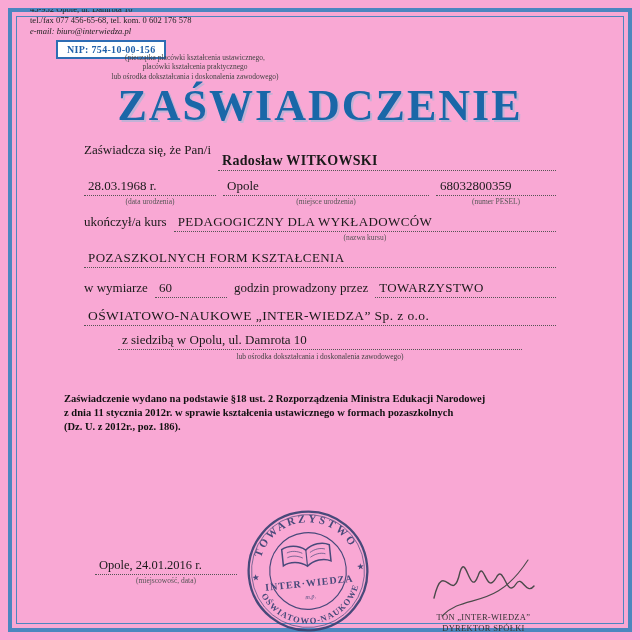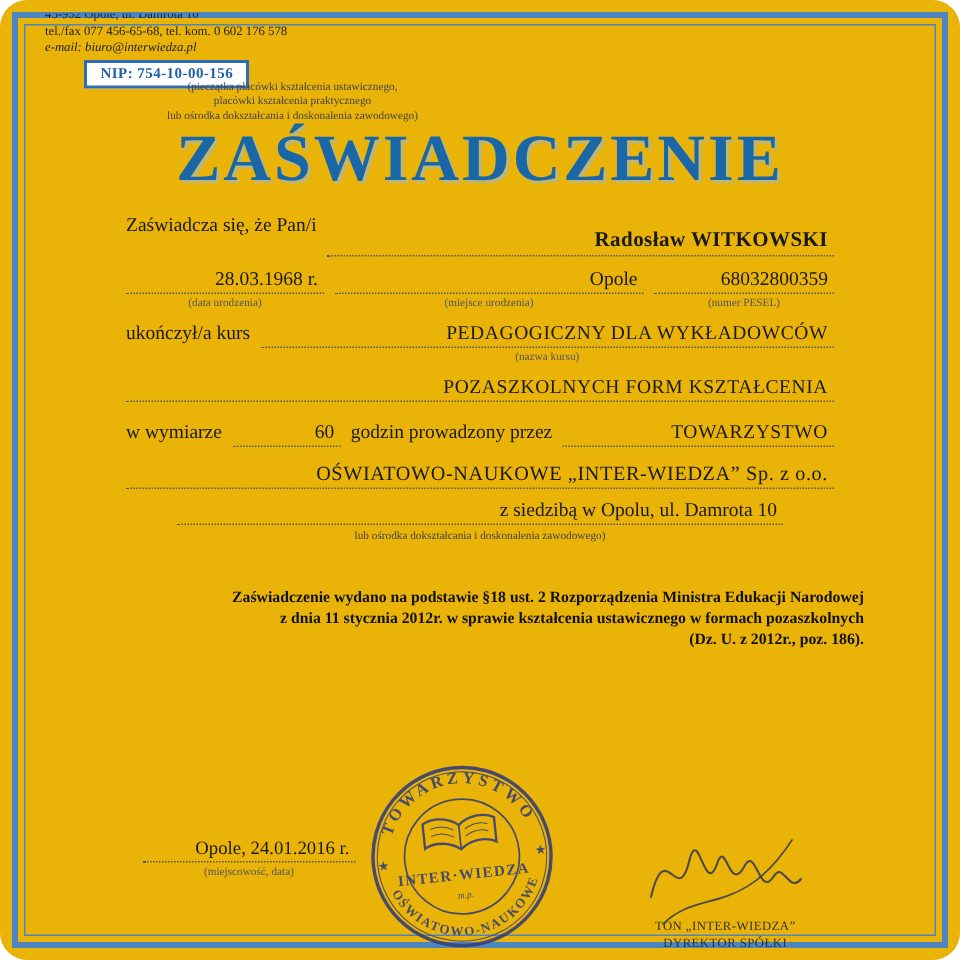--- a/index.html
+++ b/index.html
@@ -2,21 +2,21 @@
 <html><head>
 <meta charset="utf-8">
 <style>
   html,body { margin:0; padding:0; }
   body {
     width:640px; height:640px; overflow:hidden;
     background:#ffffff;
     font-family:"Liberation Serif", serif;
     color:#1a1a1a;
   }
-  .page { position:relative; width:640px; height:640px; background:#eab308;border-radius:18px; }
+  .page { position:relative; width:640px; height:640px; background:#f9a8d4; }
 
   
   .frame-outer { position:absolute; inset:8px; border:4px solid #4c86c0; pointer-events:none; }
   .frame-inner { position:absolute; inset:16px; border:1px solid #4c86c0; pointer-events:none; }
 
   
   .letterhead { position:absolute; left:30px; top:9px; width:250px; font-size:8.5px; line-height:1.3; color:#222; }
   .letterhead .clip { height:6px; overflow:hidden; }
   .letterhead .clip span { display:block; margin-top:-5px; }
   .letterhead .email { font-style:italic; }
@@ -34,29 +34,29 @@
     font-size:44px; font-weight:bold; color:#1a67a8; letter-spacing:2px;
     text-shadow:2px 2px 0 rgba(150,185,215,.55);
   }
 
   
   .row { position:absolute; left:84px; right:84px; display:flex; align-items:flex-end; gap:7px; font-size:13px; }
   .row .label { white-space:nowrap; padding-bottom:2px; }
   .row.with-caps .label { margin-bottom:11px; }
   .field { display:flex; flex-direction:column; }
   .field.grow { flex:1; }
-  .field .value { border-bottom:1px dotted #555; text-align:right; padding:0 4px 1px; white-space:nowrap; }
+  .field .value { border-bottom:1px dotted #555; text-align:left; padding:0 4px 1px; white-space:nowrap; }
   .field .cap { font-size:7.5px; color:#555; text-align:center; padding-top:1px; height:10px; }
   .value.name { font-size:14px; font-weight:600; letter-spacing:.3px; }
   .value.caps { letter-spacing:.4px; }
 
   .provider-caps { position:absolute; left:0; right:0; top:352px; text-align:center;
     font-size:7.5px; line-height:1.3; color:#444; }
 
-  .legal { position:absolute; left:64px; right:64px; top:392px; text-align:right;
+  .legal { position:absolute; left:64px; right:64px; top:392px; text-align:left;
     font-size:10.5px; font-weight:600; line-height:1.32; color:#111; }
 
   
   .place-date { position:absolute; left:95px; top:524px; width:142px;margin-top:34px; }
   .place-date .value { font-size:12.5px; }
 
   .stamp-wrap { position:absolute; left:241px; top:504px; width:134px; height:134px;
     transform:rotate(-6deg); opacity:.92; z-index:3; }
   .stamp-wrap svg { width:100%; height:100%; }
 

